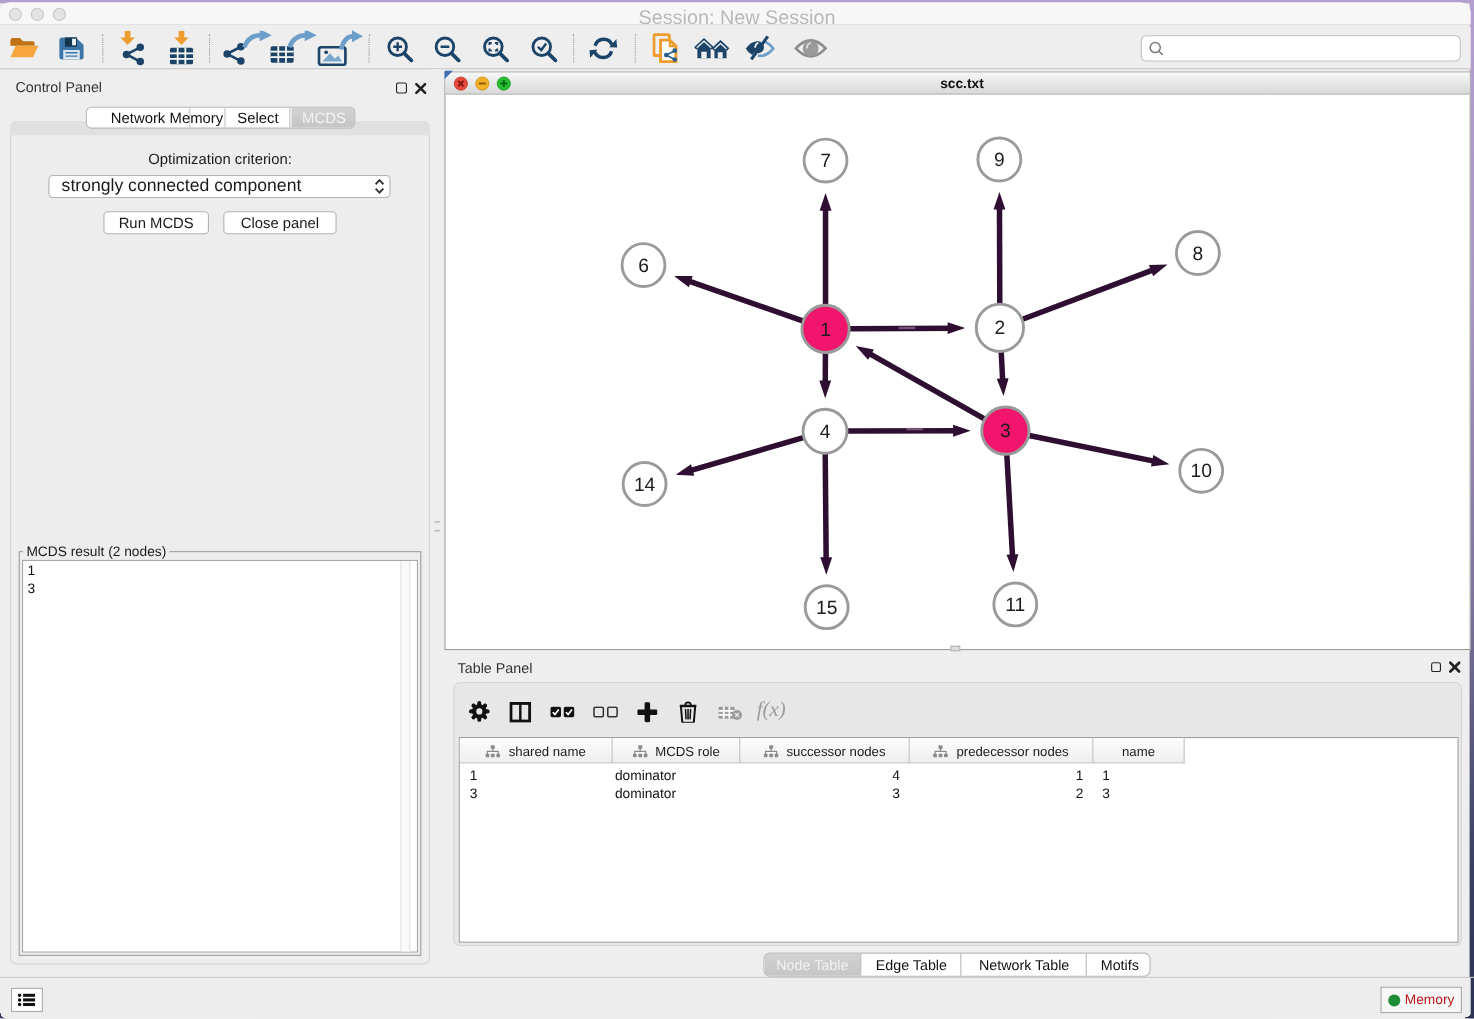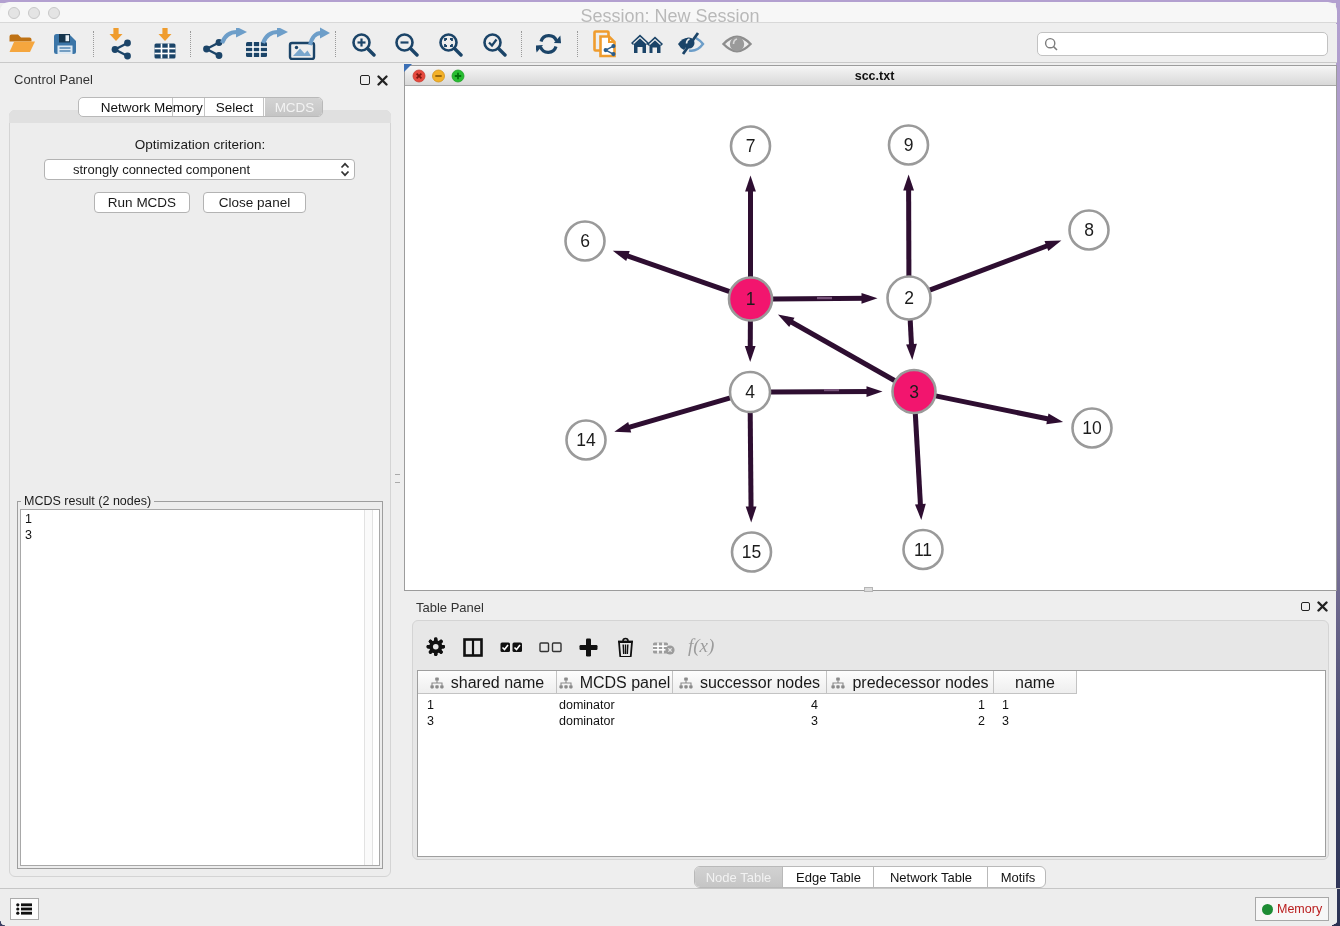--- a/index.html
+++ b/index.html
@@ -1,17 +1,17 @@
 <!DOCTYPE html>
 <html><head><meta charset="utf-8"><style>
 * { margin:0; padding:0; box-sizing:border-box; }
 html,body { width:1340px; height:926px; overflow:hidden; }
 body { font-family:"Liberation Sans",sans-serif; background:#eeeeee; position:relative; }
 .abs { position:absolute; }
-.hc { position:absolute; top:671px; height:23px; border-right:1px solid #c3c3c3; font-size:16px; color:#1a1a1a; display:flex; align-items:center; justify-content:center; gap:7px; }
+.hc { position:absolute; top:671px; height:23px; border-right:1px solid #c3c3c3; font-size:12px; color:#1a1a1a; display:flex; align-items:center; justify-content:center; gap:7px; }
 .hc svg { flex:0 0 auto; }
 </style></head>
 <body>
 
 <div class="abs" style="left:0;top:0;width:1340px;height:3px;background:#b3a0d0"></div>
 <div class="abs" style="left:1336px;top:0;width:4px;height:926px;background:linear-gradient(#b3a0d0 0%,#a795c2 30%,#7a7298 60%,#3a3f63 85%,#2c3254 100%)"></div>
 
 <div class="abs" style="left:0;top:2px;width:1337px;height:21px;background:#f7f7f7;border-radius:9px 9px 0 0;border-bottom:1px solid #d8d8d8"></div>
 <div class="abs" style="left:8.3px;top:6.6px;width:12px;height:12px;border-radius:50%;background:#e4e4e4;border:1px solid #c8c8c8"></div>
 <div class="abs" style="left:28.2px;top:6.6px;width:12px;height:12px;border-radius:50%;background:#e4e4e4;border:1px solid #c8c8c8"></div>
@@ -154,21 +154,21 @@
 <div class="abs" style="left:9px;top:110px;width:382px;height:13px;background:#e0e0e0;border-radius:6px 6px 0 0"></div>
 
 <div class="abs" style="left:78px;top:97px;width:245px;height:20px;background:#fff;border:1px solid #b9b9b9;border-radius:5px;overflow:hidden;font-size:13.5px;color:#111">
   <div class="abs" style="left:0;top:0;width:94px;height:20px;text-align:center;line-height:19px;border-right:1px solid #c4c4c4">Network</div>
   <div class="abs" style="left:74px;top:0;width:52px;height:20px;text-align:center;line-height:19px;border-right:1px solid #c4c4c4">Memory</div>
   <div class="abs" style="left:127px;top:0;width:58px;height:20px;text-align:center;line-height:19px;border-right:1px solid #c4c4c4">Select</div>
   <div class="abs" style="left:186px;top:0;width:59px;height:20px;text-align:center;line-height:19px;background:linear-gradient(#d3d3d3,#c3c3c3);color:#f3f3f3">MCDS</div>
 </div>
 
 <div class="abs" style="left:0;top:137px;width:400px;text-align:center;font-size:13.5px;color:#1a1a1a">Optimization criterion:</div>
-<div class="abs" style="left:44px;top:159px;width:311px;height:21px;background:#fff;border:1px solid #b3b3b3;border-radius:4px;font-size:13px;color:#1a1a1a;line-height:19px;padding-left:28px">strongly connected component</div>
+<div class="abs" style="left:44px;top:159px;width:311px;height:21px;background:#fff;border:1px solid #b3b3b3;border-radius:4px;font-size:16px;color:#1a1a1a;line-height:19px;padding-left:11px">strongly connected component</div>
 <svg class="abs" style="left:339px;top:162px" width="12" height="15" viewBox="0 0 12 15">
     <path d="M2.5 5.5 L6 1.8 L9.5 5.5 M2.5 9.5 L6 13.2 L9.5 9.5" fill="none" stroke="#333" stroke-width="1.7"></path>
   </svg>
 <div class="abs" style="left:94px;top:192px;width:96px;height:21px;background:#fff;border:1px solid #b3b3b3;border-radius:4px;font-size:13.5px;color:#1a1a1a;text-align:center;line-height:19px">Run MCDS</div>
 <div class="abs" style="left:203px;top:192px;width:103px;height:21px;background:#fff;border:1px solid #b3b3b3;border-radius:4px;font-size:13.5px;color:#1a1a1a;text-align:center;line-height:19px">Close panel</div>
 
 <div class="abs" style="left:17px;top:501px;width:366px;height:368px;border:1px solid #9e9e9e"></div>
 <div class="abs" style="left:21px;top:494px;background:#ededed;padding:0 3px;font-size:12.5px;color:#1a1a1a">MCDS result (2 nodes)</div>
 <div class="abs" style="left:20px;top:509px;width:360px;height:357px;background:#fff;border:1px solid #a8a8a8"></div>
 <div class="abs" style="left:364px;top:510px;width:9px;height:355px;background:#fafafa;border-left:1px solid #e2e2e2;border-right:1px solid #e2e2e2"></div>
@@ -319,21 +319,21 @@
     <span>shared name</span>
   </div>
 <div class="hc" style="left:557px;width:116px">
     <svg width="14" height="12" viewBox="0 0 14 12">
       <rect x="5.2" y="0.6" width="3.6" height="3.2" rx="0.8" fill="#8a8a8a"></rect>
       <path d="M7 3.8 V6 M2 8.4 V6 H12 V8.4" fill="none" stroke="#8a8a8a" stroke-width="1.1"></path>
       <rect x="0.4" y="8.2" width="3.4" height="3.2" rx="0.8" fill="#8a8a8a"></rect>
       <rect x="5.3" y="8.2" width="3.4" height="3.2" rx="0.8" fill="#8a8a8a"></rect>
       <rect x="10.2" y="8.2" width="3.4" height="3.2" rx="0.8" fill="#8a8a8a"></rect>
     </svg>
-    <span>MCDS panel</span>
+    <span>MCDS role</span>
   </div>
 <div class="hc" style="left:673px;width:154px">
     <svg width="14" height="12" viewBox="0 0 14 12">
       <rect x="5.2" y="0.6" width="3.6" height="3.2" rx="0.8" fill="#8a8a8a"></rect>
       <path d="M7 3.8 V6 M2 8.4 V6 H12 V8.4" fill="none" stroke="#8a8a8a" stroke-width="1.1"></path>
       <rect x="0.4" y="8.2" width="3.4" height="3.2" rx="0.8" fill="#8a8a8a"></rect>
       <rect x="5.3" y="8.2" width="3.4" height="3.2" rx="0.8" fill="#8a8a8a"></rect>
       <rect x="10.2" y="8.2" width="3.4" height="3.2" rx="0.8" fill="#8a8a8a"></rect>
     </svg>
     <span>successor nodes</span>

